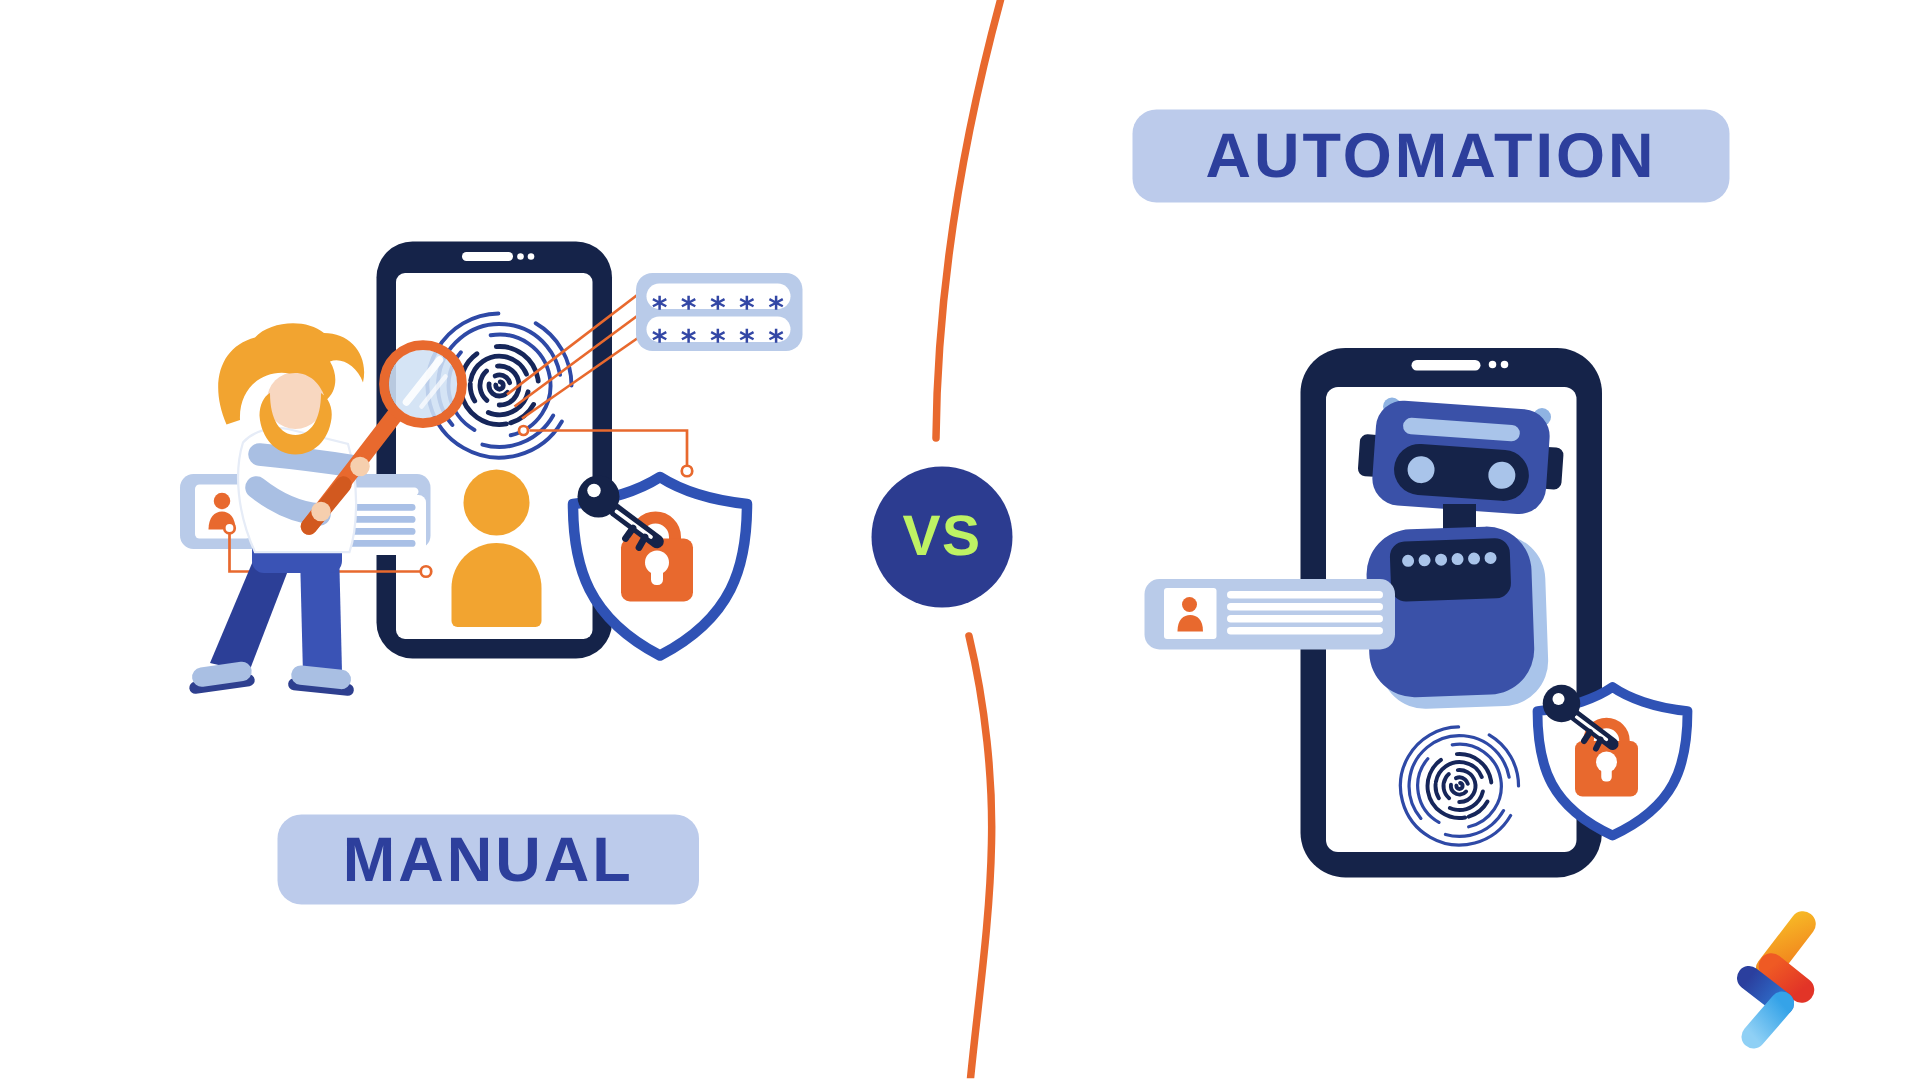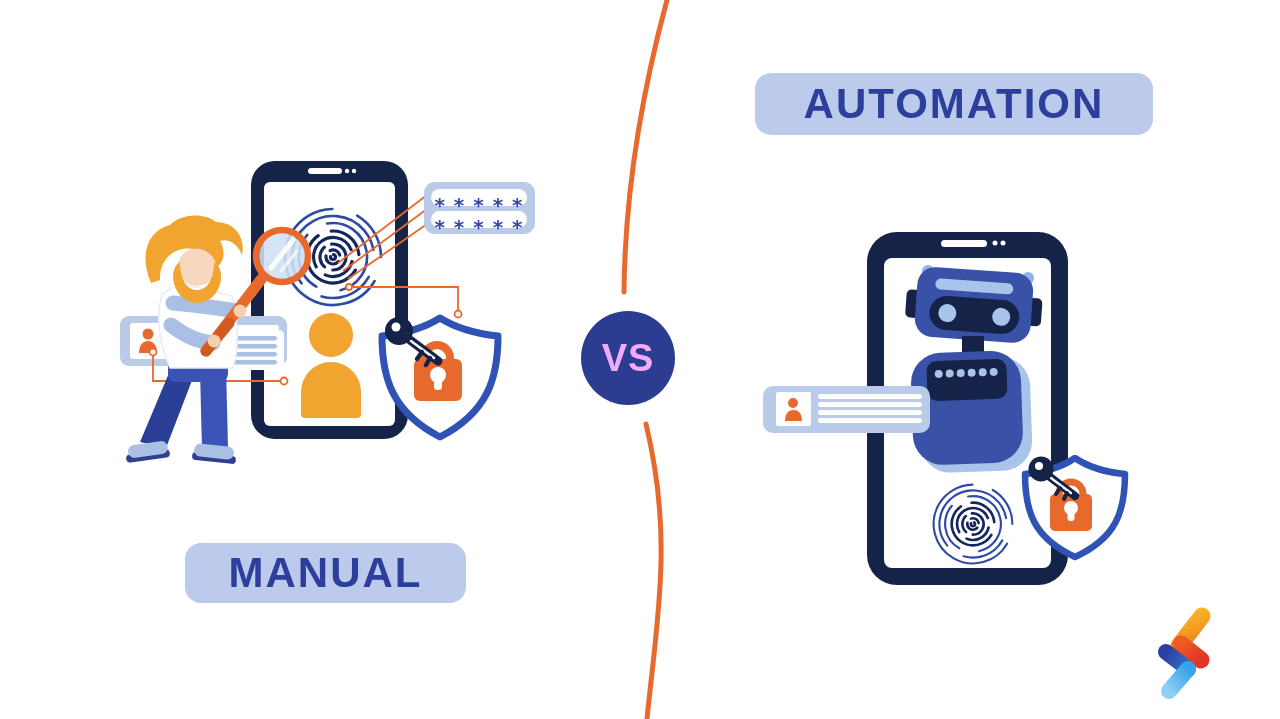--- a/index.html
+++ b/index.html
@@ -6,21 +6,21 @@
   .stage{position:relative;width:1280px;height:719px;background:#ffffff;overflow:hidden;
          font-family:"Liberation Sans", sans-serif;}
   .scene{position:absolute;left:0;top:0;width:1280px;height:719px;}
   .pill-label{position:absolute;display:flex;align-items:center;justify-content:center;
               background:#bccbeb;color:#2d3f9c;font-weight:bold;font-size:42px;
               letter-spacing:2px;border-radius:16px;
               font-family:"Liberation Sans", sans-serif;}
   .label-automation{left:755px;top:73px;width:398px;height:62px;}
   .label-manual{left:185px;top:543px;width:281px;height:60px;}
   .vs-badge{position:absolute;left:581px;top:311px;width:94px;height:94px;border-radius:50%;
-            background:#2c3c90;color:#f0abfc;font-weight:bold;font-size:38px;letter-spacing:1px;
+            background:#2c3c90;color:#bef264;font-weight:bold;font-size:38px;letter-spacing:1px;
             display:flex;align-items:center;justify-content:center;
             font-family:"Liberation Sans", sans-serif;}
 </style>
 </head>
 <body>
 
 <div class="stage">
 
   <svg class="scene" viewBox="0 0 1280 719" xmlns="http://www.w3.org/2000/svg">
 

